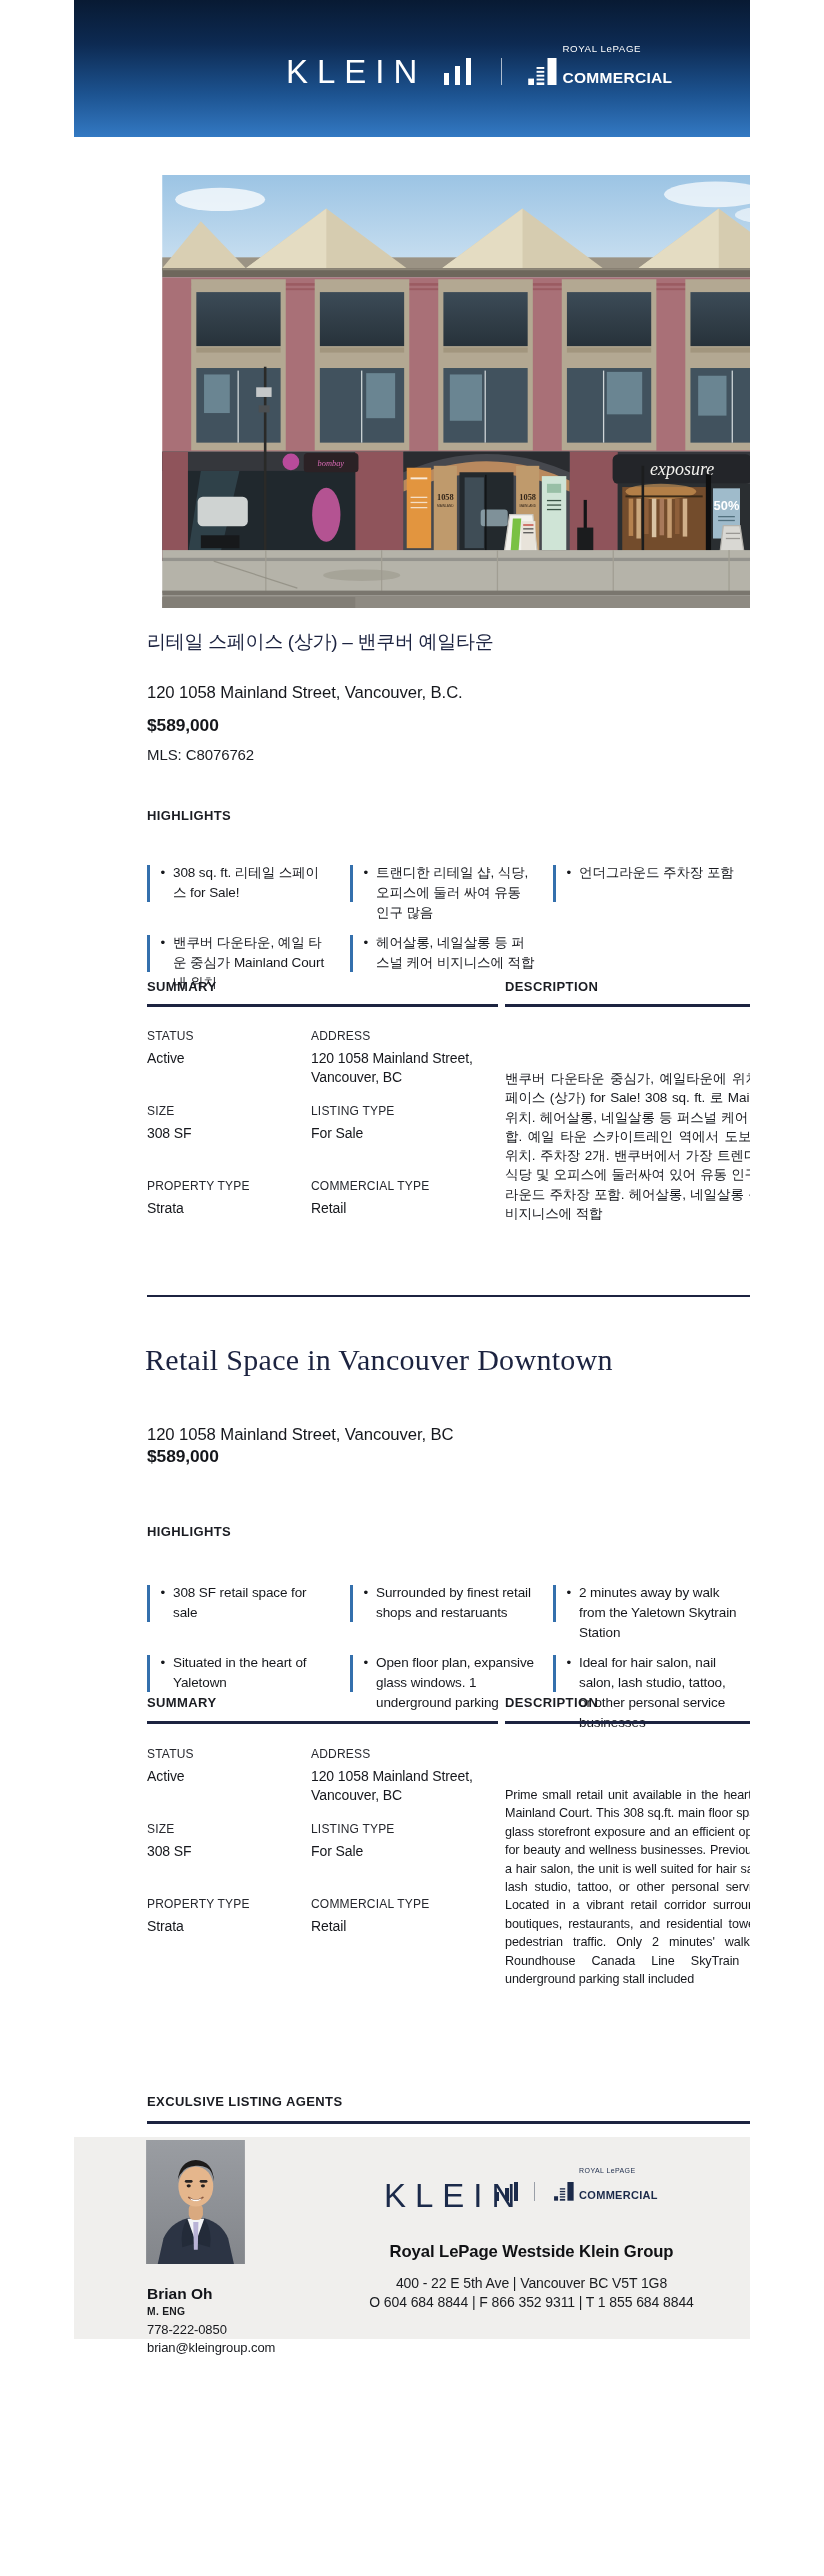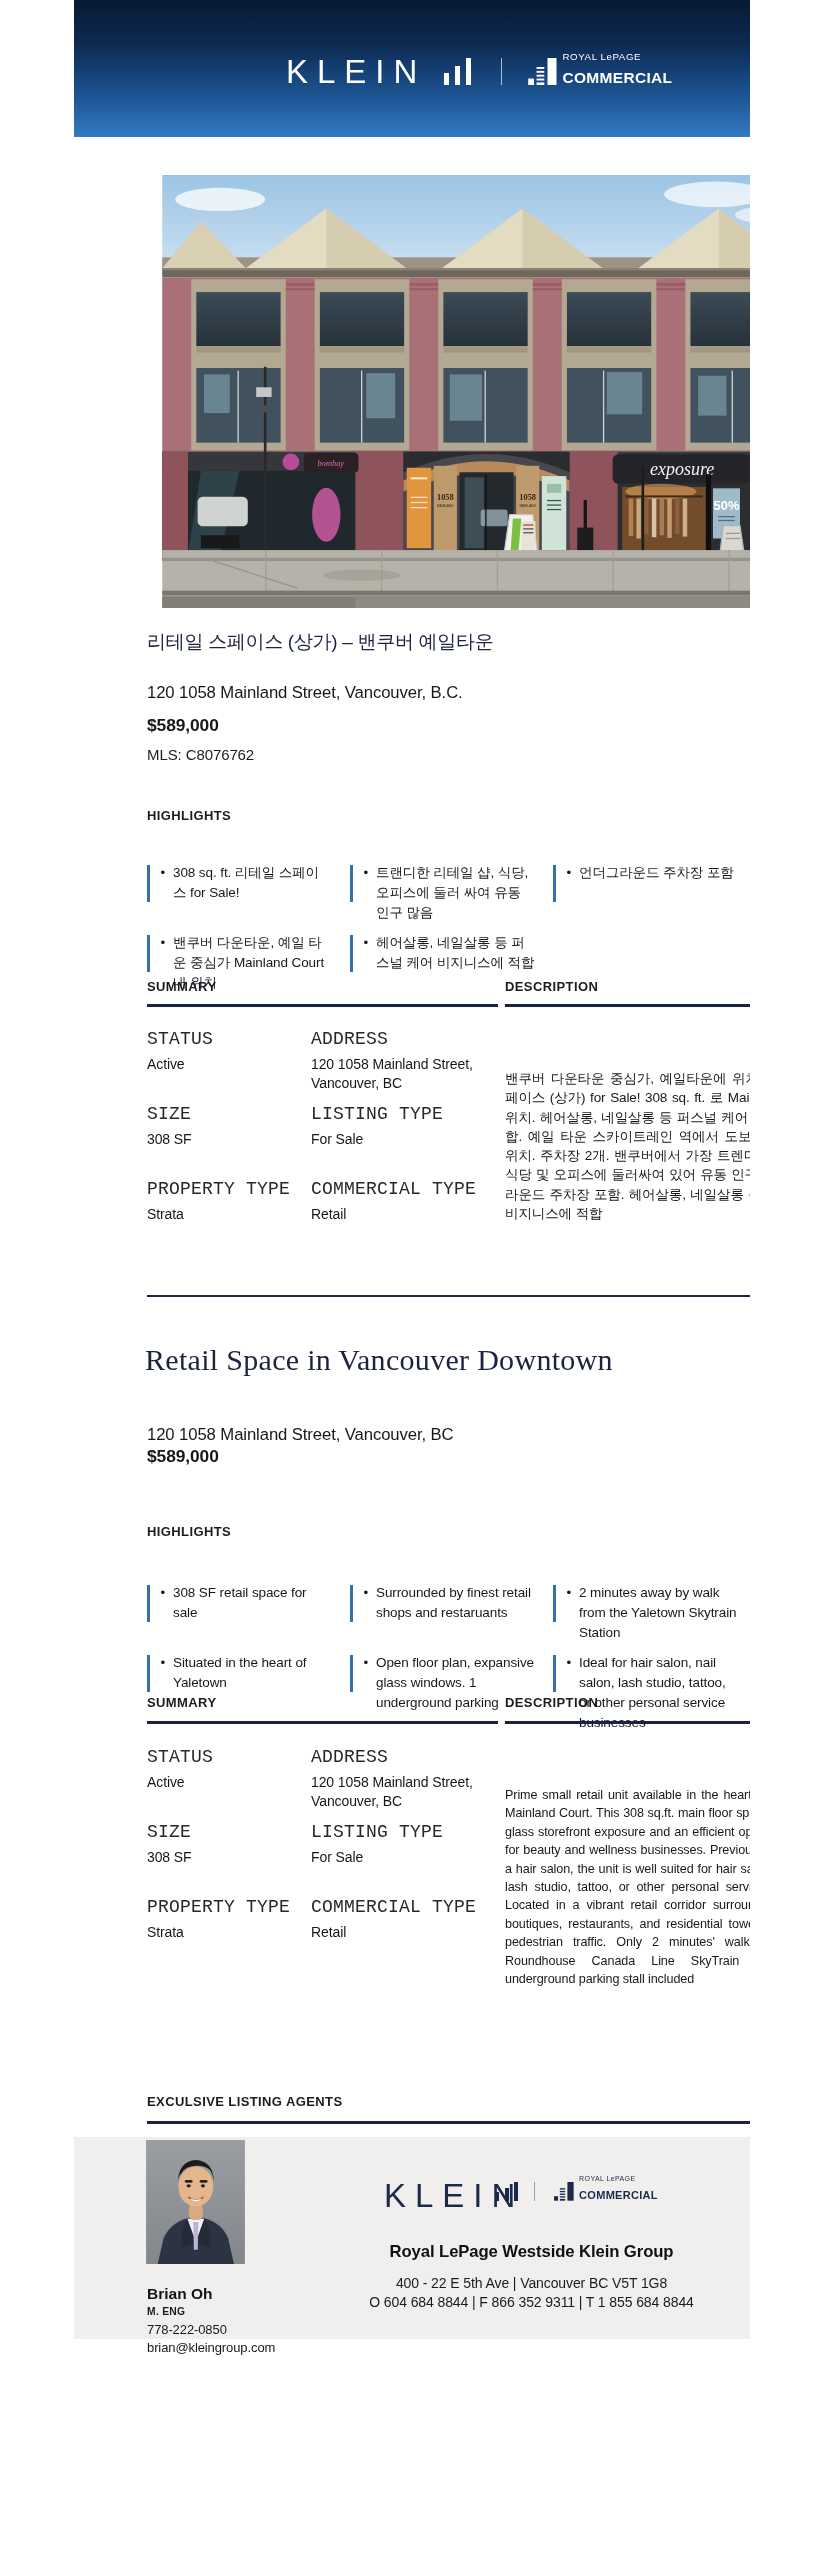--- a/index.html
+++ b/index.html
@@ -10,21 +10,21 @@
   
   .header-band { left:0; top:0; width:824px; height:137px;
     background:linear-gradient(180deg,#081a33 0%,#0d2a52 32%,#1c528f 68%,#3379c3 100%); }
   .logo-cluster { color:#ffffff; }
   .klein-word { font-weight:300; letter-spacing:9px; font-size:33px; line-height:1; }
   .klein-bars { display:flex; align-items:flex-end; gap:5.8px; }
   .klein-bars .b { background:currentColor; width:5.2px; }
   .logo-divider { width:1.3px; background:rgba(255,255,255,.65); }
   .rlp { display:flex; align-items:flex-end; gap:4.5px; }
   .rlp-text .l1 { font-size:9.7px; letter-spacing:0.6px; font-weight:400; line-height:1; }
-  .rlp-text .l2 { font-size:15.5px; letter-spacing:0.3px; font-weight:700; line-height:1; margin-top:8px; }
+  .rlp-text .l2 { font-size:15.5px; letter-spacing:0.3px; font-weight:700; line-height:1; margin-top:16px; }
 
   
   .navy-logo { color:#1b2a4a; }
   .navy-logo .rlp-text .l1 { font-size:7px; letter-spacing:0.4px; }
   .navy-logo .rlp-text .l2 { font-size:11px; }
 
   
   .navy-title { color:#1c2340; }
   .k-title { font-size:19px; font-weight:400; letter-spacing:-0.3px; line-height:1.2; }
   .e-title { font-family:"Liberation Serif", serif; font-size:30px; font-weight:400; letter-spacing:0.3px; color:#1c2340; }
@@ -37,21 +37,21 @@
 
   
   .hl-grid { display:grid; grid-template-columns:203px 203px 203px; row-gap:10.3px; }
   .hl-cell { position:relative; padding-left:26px; min-height:37px; font-size:13.5px; line-height:20px;
              color:#16181d; letter-spacing:-0.1px; width:203px; padding-right:18px; }
   .hl-cell::before { content:""; position:absolute; left:0; top:1.9px; width:2.6px; height:37px; background:#3470ad; }
   .hl-cell::after { content:"\2022"; position:absolute; left:13.5px; top:0; font-size:13.5px; color:#16181d; }
 
   
   .sum-grid { display:grid; grid-template-columns:164px 187px; grid-auto-rows:75px; }
-  .sum-label { font-size:18px; font-weight:500; color:#26282e; letter-spacing:0.2px; margin-bottom:5.8px;font-family:Liberation Mono, monospace; }
+  .sum-label { font-size:12px; font-weight:500; color:#26282e; letter-spacing:0.2px; margin-bottom:5.8px; }
   .sum-value { font-size:14px; color:#15171c; line-height:19.3px; letter-spacing:-0.1px; max-width:167px; }
 
   .desc-block { width:332px; text-align:justify; color:#16181d;margin-top:41px; }
   .desc-ko { font-size:13.5px; line-height:19.3px; letter-spacing:-0.1px; }
   .desc-en { font-size:12.6px; line-height:18.4px; letter-spacing:-0.1px; }
 
   
   .footer-band { left:0; top:2137px; width:824px; height:202px; background:#f0efed; }
   .office-block { text-align:center; color:#101114; }
   .office-name { font-size:16.7px; font-weight:700; letter-spacing:-0.1px; }

